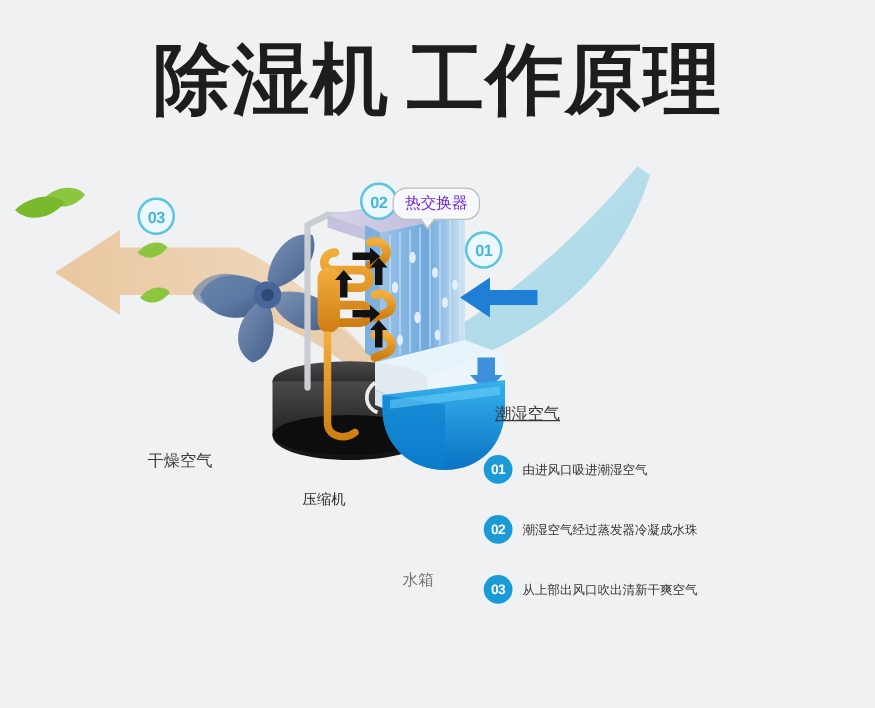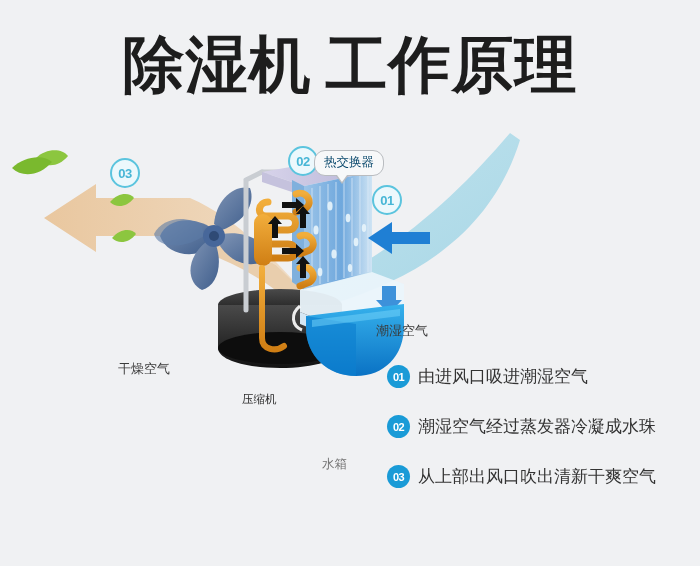--- a/index.html
+++ b/index.html
@@ -47,58 +47,58 @@
   .m01{left:372px;top:75px;}
 
   
   .callout{
     position:absolute;left:314px;top:40px;
     padding:3px 9px 4px;
     border:1px solid #b9bcc0;
     border-radius:11px;
     background:#f7f8f9;
     font-size:12.5px;
-    color:#0c4a6e;
+    color:#6d28d9;
     white-space:nowrap;
   }
   .callout:after{
     content:"";position:absolute;left:22px;bottom:-7px;
     width:0;height:0;
     border-left:5px solid transparent;
     border-right:5px solid transparent;
     border-top:7px solid #f7f8f9;
   }
   .callout:before{
     content:"";position:absolute;left:21px;bottom:-9px;
     width:0;height:0;
     border-left:6px solid transparent;
     border-right:6px solid transparent;
     border-top:8px solid #b9bcc0;
   }
 
   
   .dlabel{position:absolute;font-size:13px;color:#3a3a3a;white-space:nowrap;}
   .lbl-dry{left:118px;top:210px;margin-top:40px;}
-  .lbl-wet{left:376px;top:212px;}
+  .lbl-wet{left:396px;top:212px;text-decoration:underline;}
   .lbl-comp{left:242px;top:282px;font-size:11.5px;color:#2b2b2b;}
   .lbl-tank{left:322px;top:346px;font-size:12.5px;color:#737373;font-weight:normal;}
 
   
   .steps{position:absolute;left:388px;top:255px;width:300px;}
   .step{display:flex;align-items:center;margin-bottom:27px;}
   .badge{
     width:21px;height:21px;border-radius:50%;
     background:#1a9bd7;
     color:#fff;
     font-size:11px;font-weight:bold;
     display:flex;align-items:center;justify-content:center;
     flex:0 0 auto;letter-spacing:-0.5px;
     box-shadow:0 0 0 1px #1a9bd7;
   }
-  .step-text{margin-left:9px;font-size:17px;color:#333;white-space:nowrap;}
+  .step-text{margin-left:9px;font-size:10px;color:#333;white-space:nowrap;}
 
   
   .body{position:absolute;left:32px;top:415px;width:640px;}
   .para{font-size:13.2px;line-height:25px;color:#3d3d3d;margin:0 0 20px 0;}
   .para:last-child{margin-bottom:0;}
 </style>
 </head>
 <body>
 
 <div class="page">

